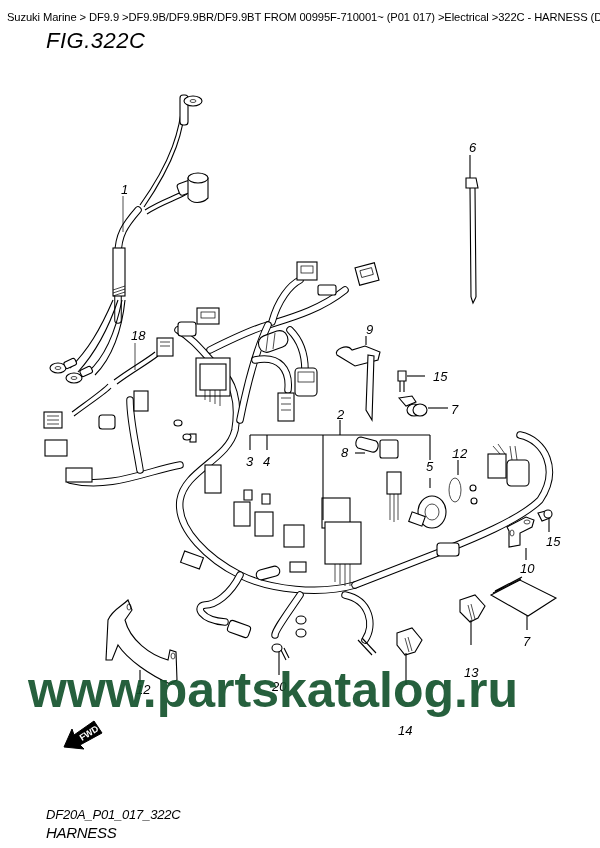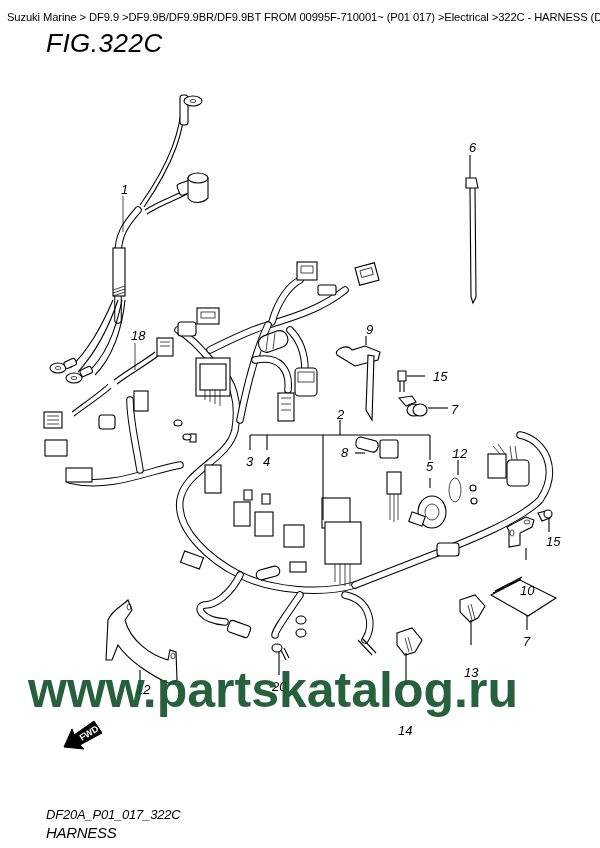--- a/index.html
+++ b/index.html
@@ -1,18 +1,18 @@
 <!DOCTYPE html>
 <html><head>
 <meta charset="utf-8">
 <style>
   html, body { margin:0; padding:0; background:#ffffff; }
   body { width:600px; height:848px; position:relative; overflow:hidden; font-family:"Liberation Sans", sans-serif; color:#000; }
   .breadcrumb { position:absolute; left:7px; top:11px; font-size:11.2px; white-space:nowrap; letter-spacing:-0.1px; }
-  .fig-title { position:absolute; left:46px; top:28px; font-size:26px; font-style:italic; letter-spacing:0.5px; }
+  .fig-title { position:absolute; left:46px; top:28px; font-size:22px; font-style:italic; letter-spacing:0.5px; }
   .diagram { position:absolute; left:0; top:0; width:600px; height:848px; }
   .callout { position:absolute; font-size:13px; font-style:italic; line-height:1; }
   .watermark { position:absolute; left:28px; top:661px; font-size:50px; font-weight:bold; color:#14532d; opacity:0.92; letter-spacing:0px; white-space:nowrap; }
   .footer-code { position:absolute; left:46px; top:807px; font-size:13px; font-style:italic; letter-spacing:-0.2px; }
   .footer-name { position:absolute; left:46px; top:824px; font-size:15px; font-style:italic; letter-spacing:-0.3px; }
   .fwd-badge { position:absolute; left:62px; top:715px; width:42px; height:36px; }
   .sfill { fill:#fff; stroke:#000; stroke-width:1.1; }
   .ln { fill:none; stroke:#000; stroke-width:1.1; }
   .thin { fill:none; stroke:#000; stroke-width:0.7; }
   .cable { fill:none; stroke:#000; stroke-width:7.5; stroke-linecap:round; stroke-linejoin:round; }
@@ -207,21 +207,21 @@
 
 <div class="callout" style="left:121px;top:183px;">1</div>
 <div class="callout" style="left:337px;top:408px;">2</div>
 <div class="callout" style="left:246px;top:455px;">3</div>
 <div class="callout" style="left:263px;top:455px;">4</div>
 <div class="callout" style="left:426px;top:460px;">5</div>
 <div class="callout" style="left:469px;top:141px;">6</div>
 <div class="callout" style="left:523px;top:635px;">7</div>
 <div class="callout" style="left:341px;top:446px;">8</div>
 <div class="callout" style="left:366px;top:323px;">9</div>
-<div class="callout" style="left:520px;top:584px;">10</div>
+<div class="callout" style="left:520px;top:562px;">10</div>
 <div class="callout" style="left:451px;top:403px;">7</div>
 <div class="callout" style="left:452px;top:448px;font-family:Liberation Mono, monospace;">12</div>
 <div class="callout" style="left:464px;top:650px;margin-top:16px;">13</div>
 <div class="callout" style="left:398px;top:688px;margin-top:36px;">14</div>
 <div class="callout" style="left:433px;top:370px;">15</div>
 <div class="callout" style="left:546px;top:535px;">15</div>
 <div class="callout" style="left:272px;top:680px;">20</div>
 <div class="callout" style="left:136px;top:683px;">12</div>
 <div class="callout" style="left:131px;top:329px;font-style:italic;">18</div>
 

